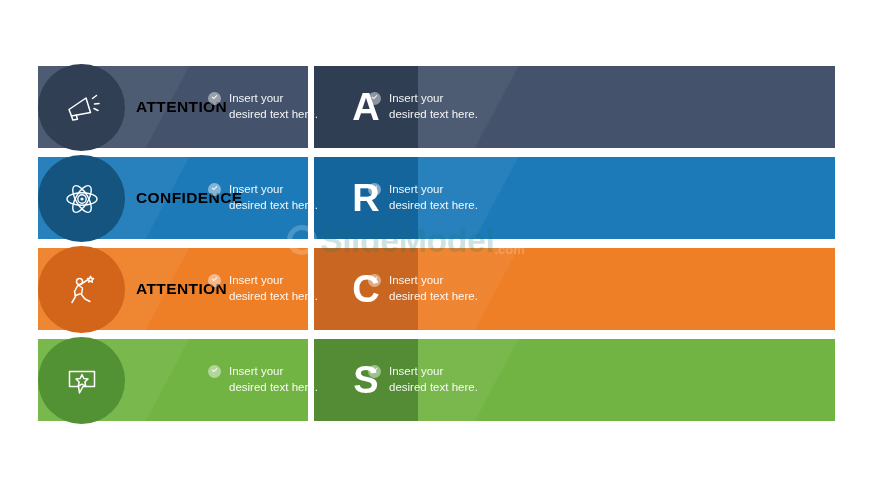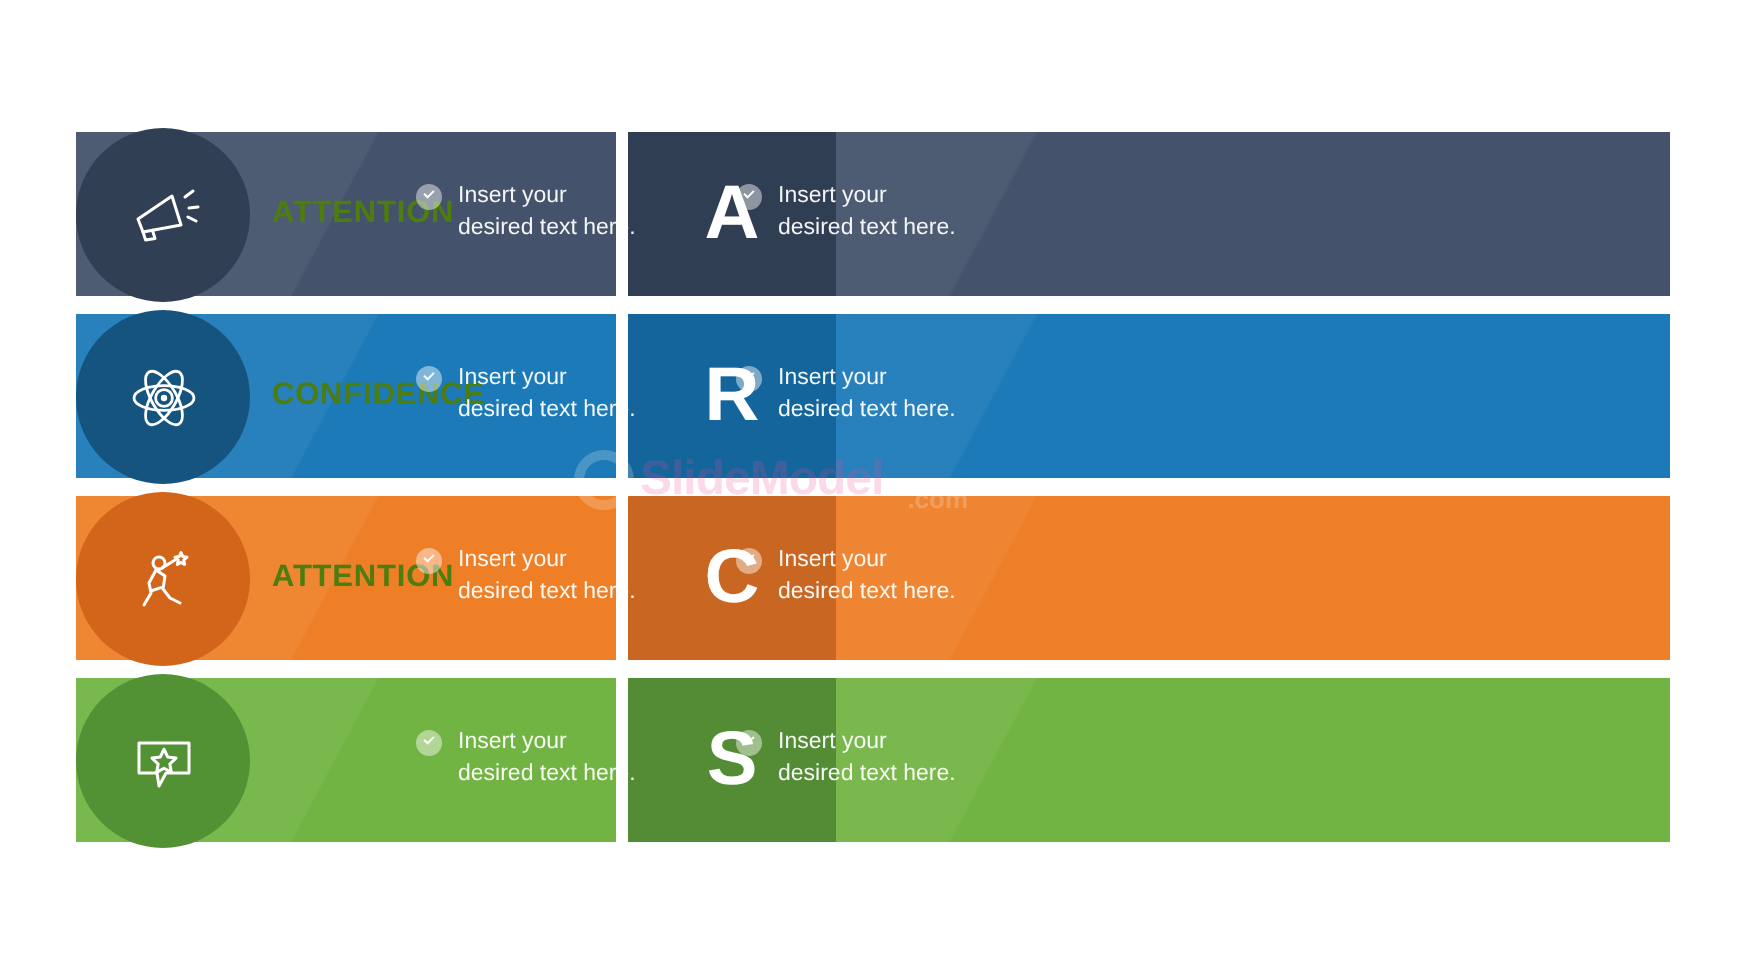--- a/index.html
+++ b/index.html
@@ -39,33 +39,33 @@
   .wm-ring {
     width: 30px;
     height: 30px;
     border-radius: 50%;
     border: 5px solid #ffffff;
     box-sizing: border-box;
     flex: 0 0 auto;
     margin-right: 3px;
   }
   .wm-text {
-    font-size: 24px;
+    font-size: 34px;
     font-weight: bold;
-    color: #ec4899;
+    color: #0f766e;
     letter-spacing: -0.5px;
     line-height: 1;
   }
   .wm-sub {
     font-size: 13px;
     font-weight: bold;
     color: #ffffff;
     align-self: flex-end;
     margin-bottom: 5px;
-    margin-left: 12px;
+    margin-left: 0;
   }
 
   
   .row {
     position: absolute;
     left: 38px;
     width: 797px;
     height: 82px;
   }
   .row-1 { top: 66px; }
@@ -91,21 +91,21 @@
   }
   .label-text {
     position: absolute;
     left: 98px;
     top: 0;
     height: 82px;
     display: flex;
     align-items: center;
     font-size: 15.5px;
     font-weight: bold;
-    color: #4d7c0f;
+    color: #000000;
     letter-spacing: 0.4px;
   }
 
   
   .icon-circle {
     position: absolute;
     left: 0px;
     top: -2px;
     width: 87px;
     height: 87px;

